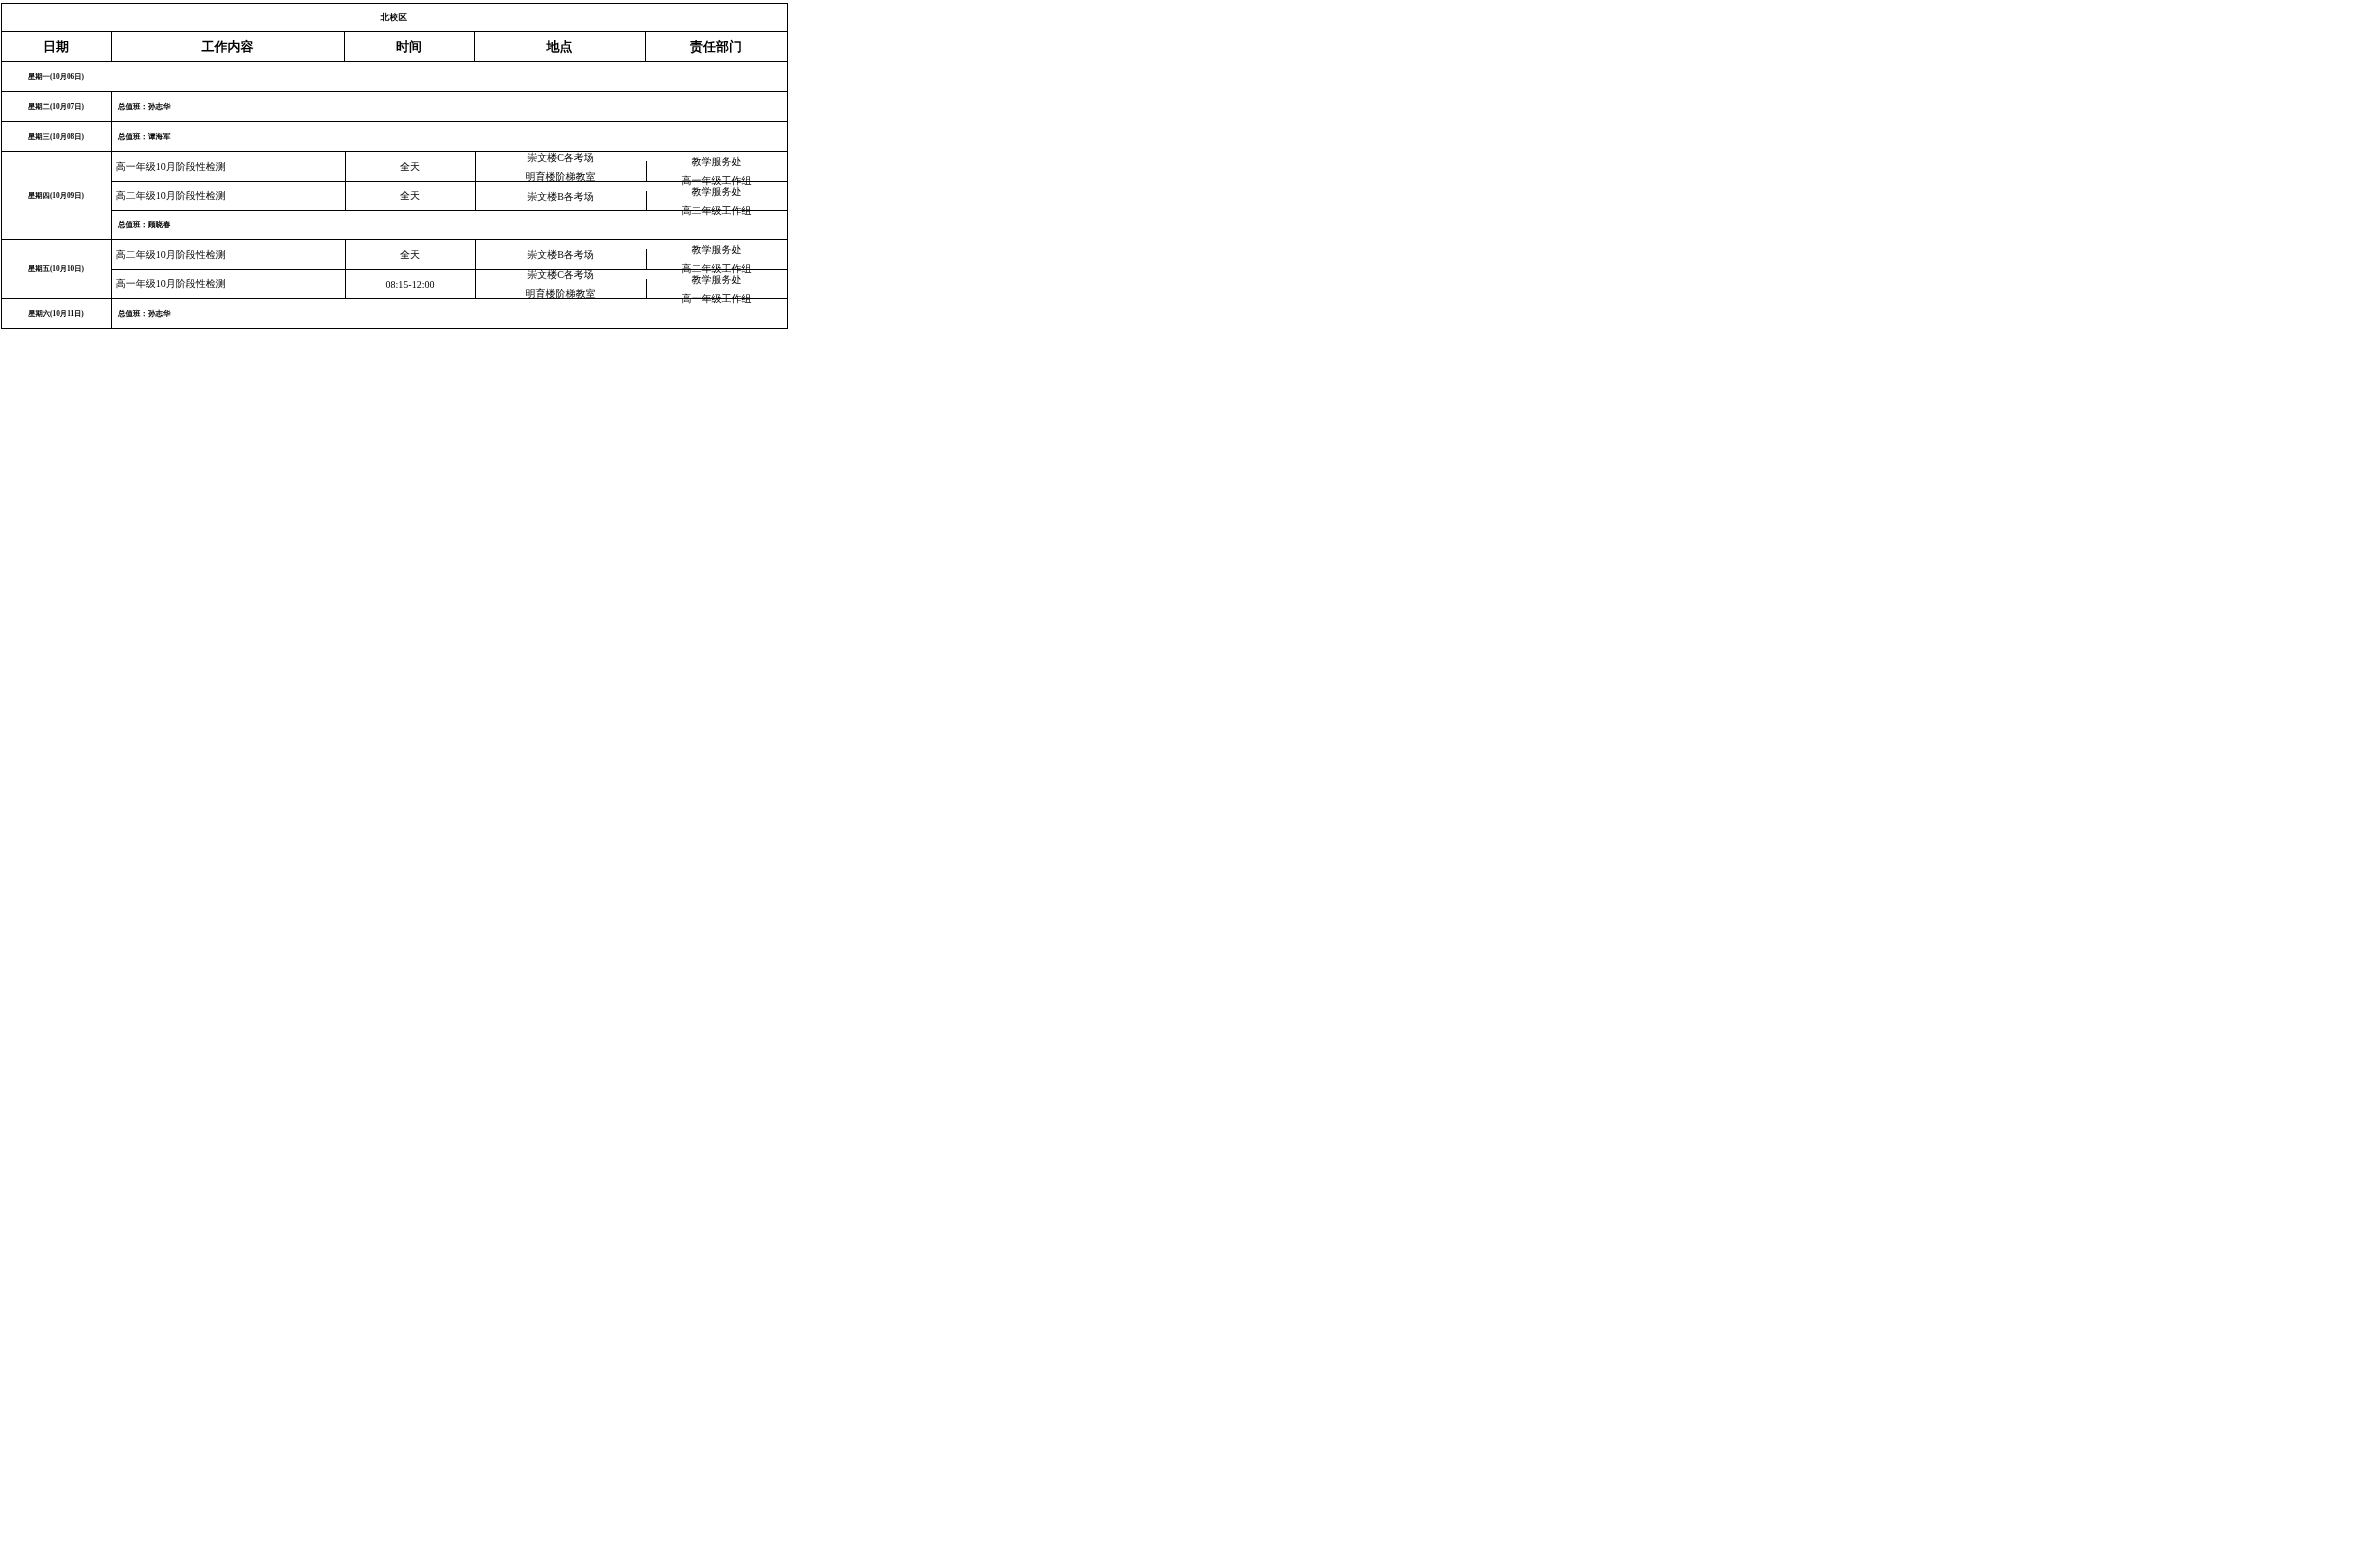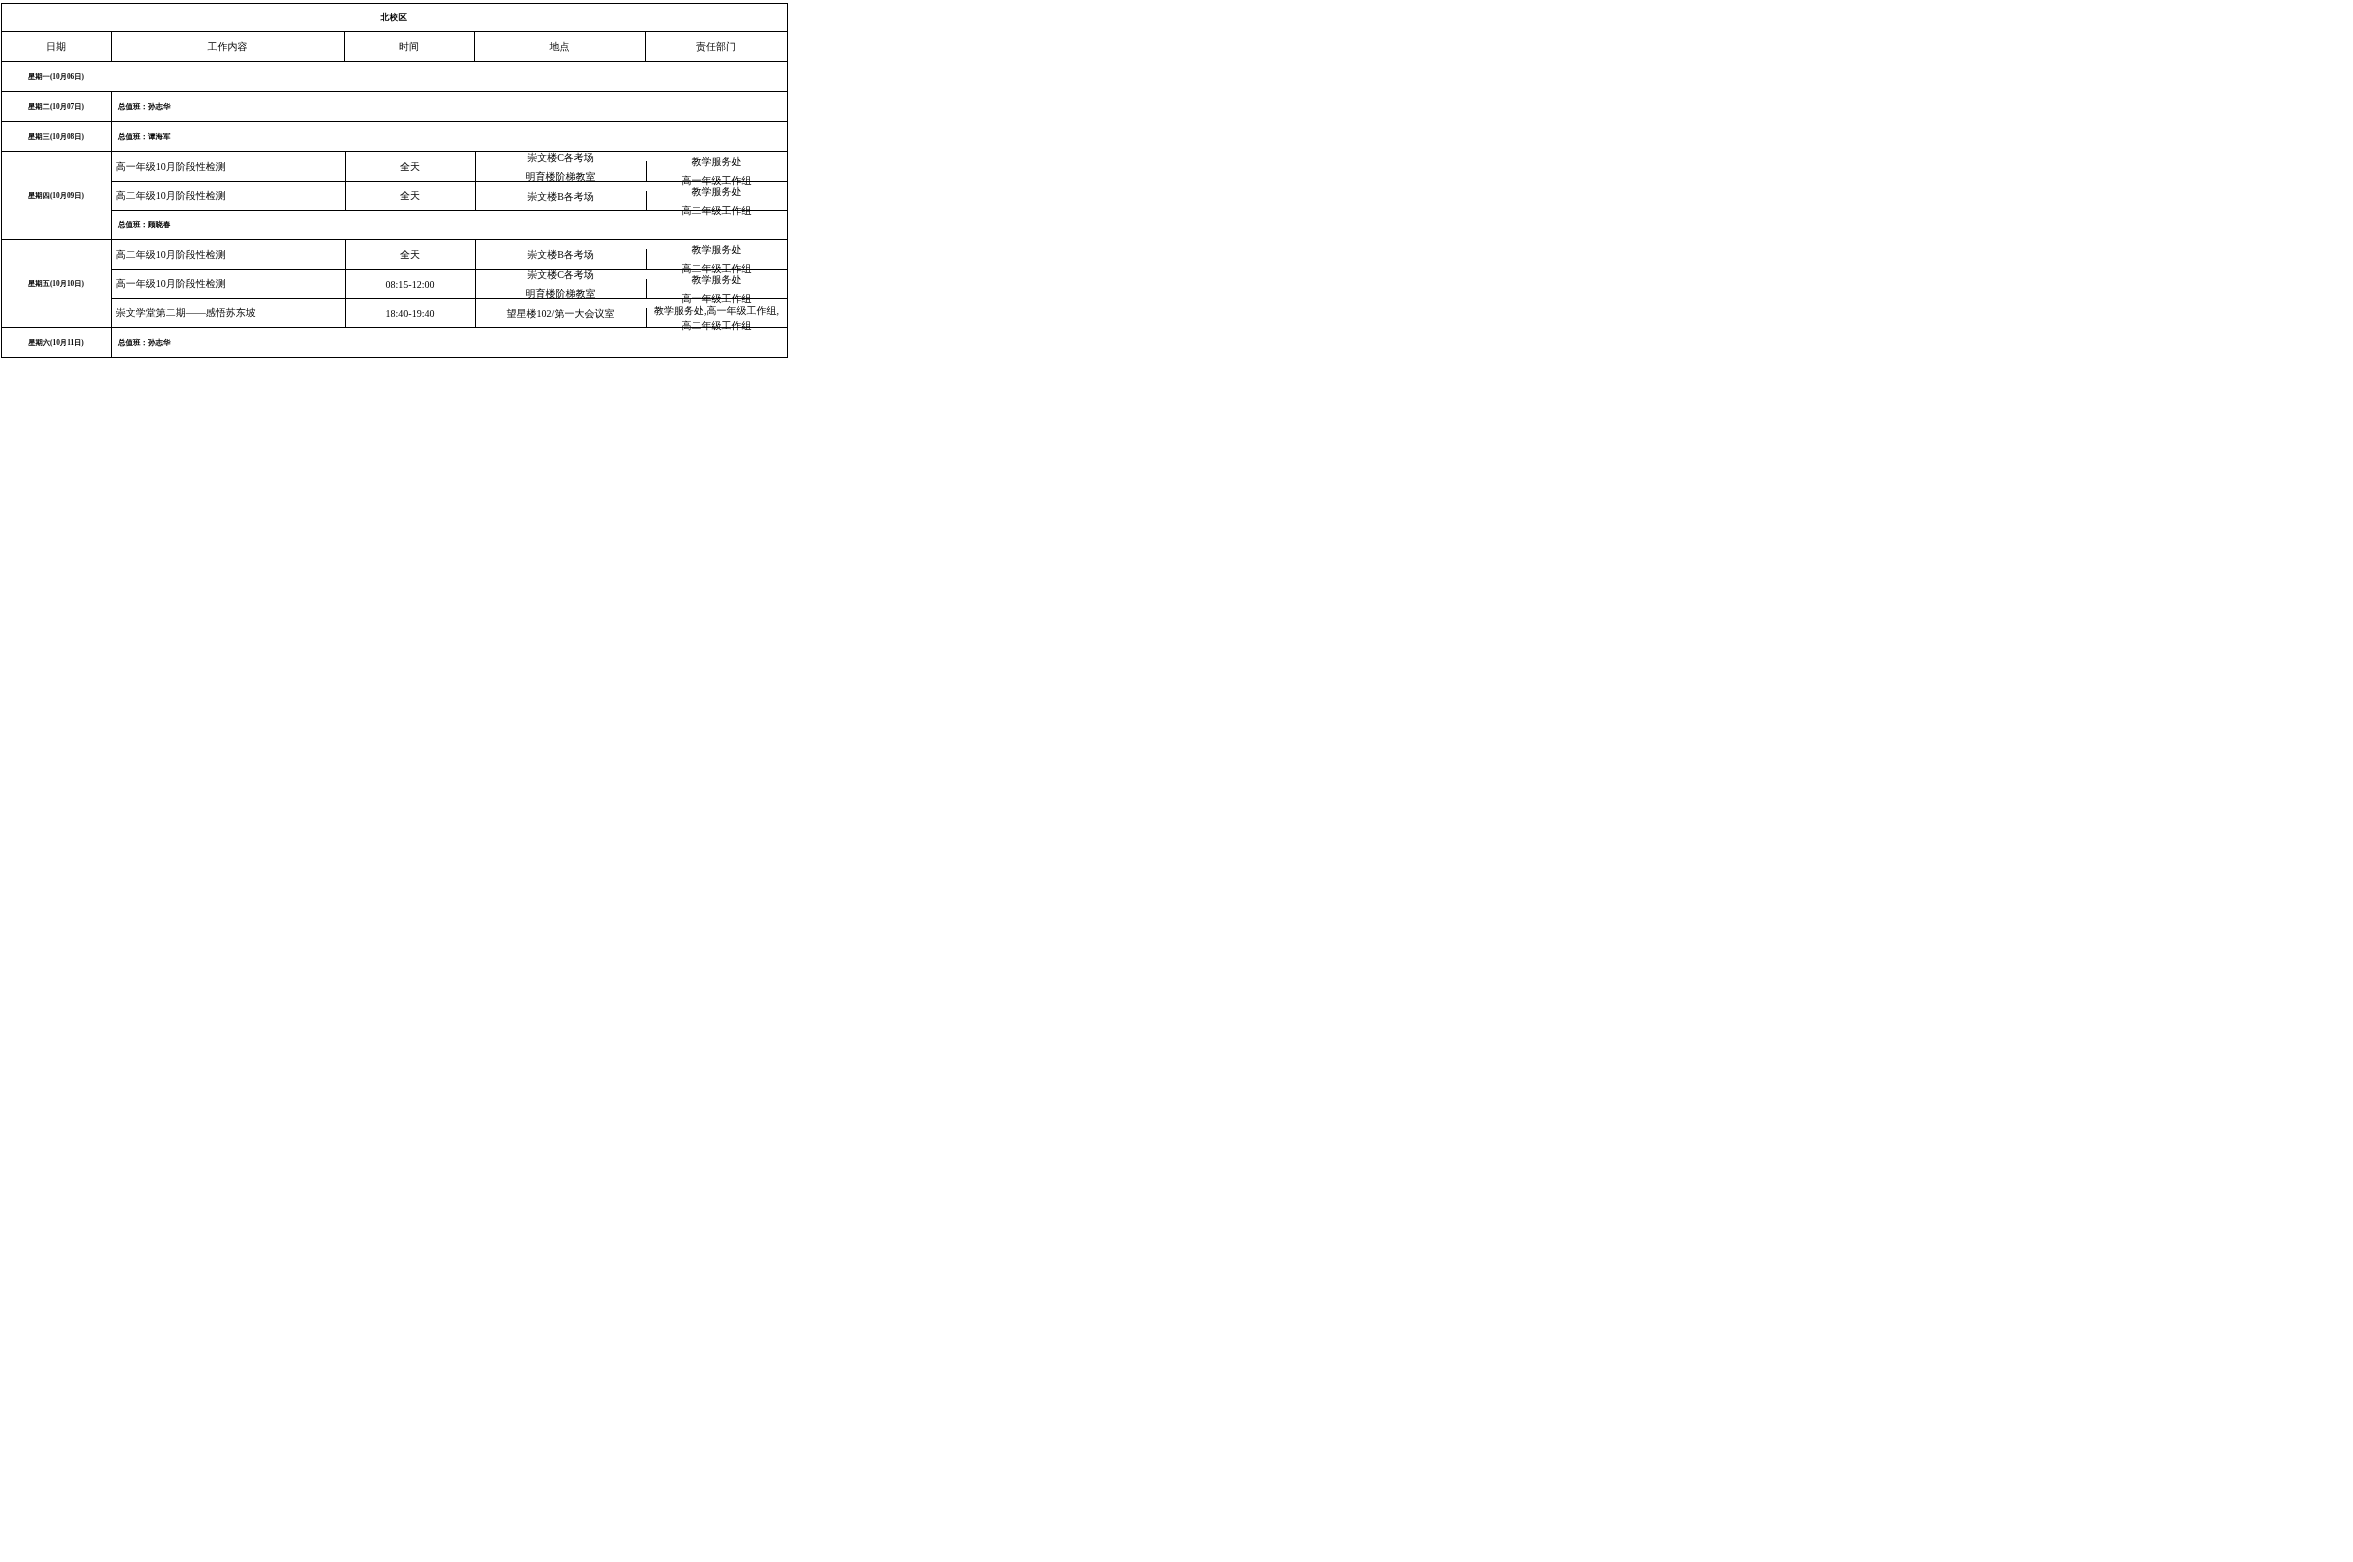--- a/index.html
+++ b/index.html
@@ -4,21 +4,21 @@
 <style>
   html,body{margin:0;padding:0;background:#ffffff;}
   body{font-family:"Liberation Serif","DejaVu Serif",serif;color:#000;}
   .page{width:788px;height:391px;background:#fff;box-sizing:border-box;padding:3.3px 0.5px;}
   .table{width:787px;box-sizing:border-box;border-top:1.4px solid #000;border-bottom:1.4px solid #000;
          border-left:0.9px solid #000;border-right:0.9px solid #000;display:flex;flex-direction:column;}
   .title-row{height:27px;display:flex;align-items:center;justify-content:center;}
   .title{font-size:8.5px;font-weight:bold;letter-spacing:0.5px;}
   .hrule{border-top:0.9px solid #000;}
   .header-row{height:29px;display:flex;}
-  .hcell{display:flex;align-items:center;justify-content:center;font-weight:normal;font-size:10px;box-sizing:border-box;}
+  .hcell{display:flex;align-items:center;justify-content:center;font-weight:bold;font-size:13px;box-sizing:border-box;}
   .vline{border-left:0.5px solid #000;}
   .col-date{width:109px;flex:none;}
   .col-content{width:233px;flex:none;}
   .col-time{width:130px;flex:none;}
   .col-loc{width:171px;flex:none;}
   .col-dept{flex:1;}
   .day-row{display:flex;align-items:stretch;}
   .r63{height:29px;}
   .date-cell{width:109px;flex:none;display:flex;align-items:center;justify-content:center;
              font-weight:bold;font-size:7.3px;box-sizing:border-box;}
@@ -109,26 +109,20 @@
 高二年级工作组</div>
         </div>
         <div class="sub-row">
           <div class="acell content">高一年级10月阶段性检测</div>
           <div class="acell time vline">08:15-12:00</div>
           <div class="acell loc vline">崇文楼C各考场
 明育楼阶梯教室</div>
           <div class="acell dept vline">教学服务处
 高一年级工作组</div>
         </div>
-        <div class="sub-row">
-          <div class="acell content">崇文学堂第二期——感悟苏东坡</div>
-          <div class="acell time vline">18:40-19:40</div>
-          <div class="acell loc vline">望星楼102/第一大会议室</div>
-          <div class="acell dept tight vline">教学服务处,高一年级工作组,高二年级工作组</div>
-        </div>
       </div>
     </div>
 
     <div class="day-row r63 hrule">
       <div class="date-cell">星期六(10月11日)</div>
       <div class="day-right">
         <div class="sub-row">
           <div class="duty-cell">总值班：孙志华</div>
         </div>
       </div>

